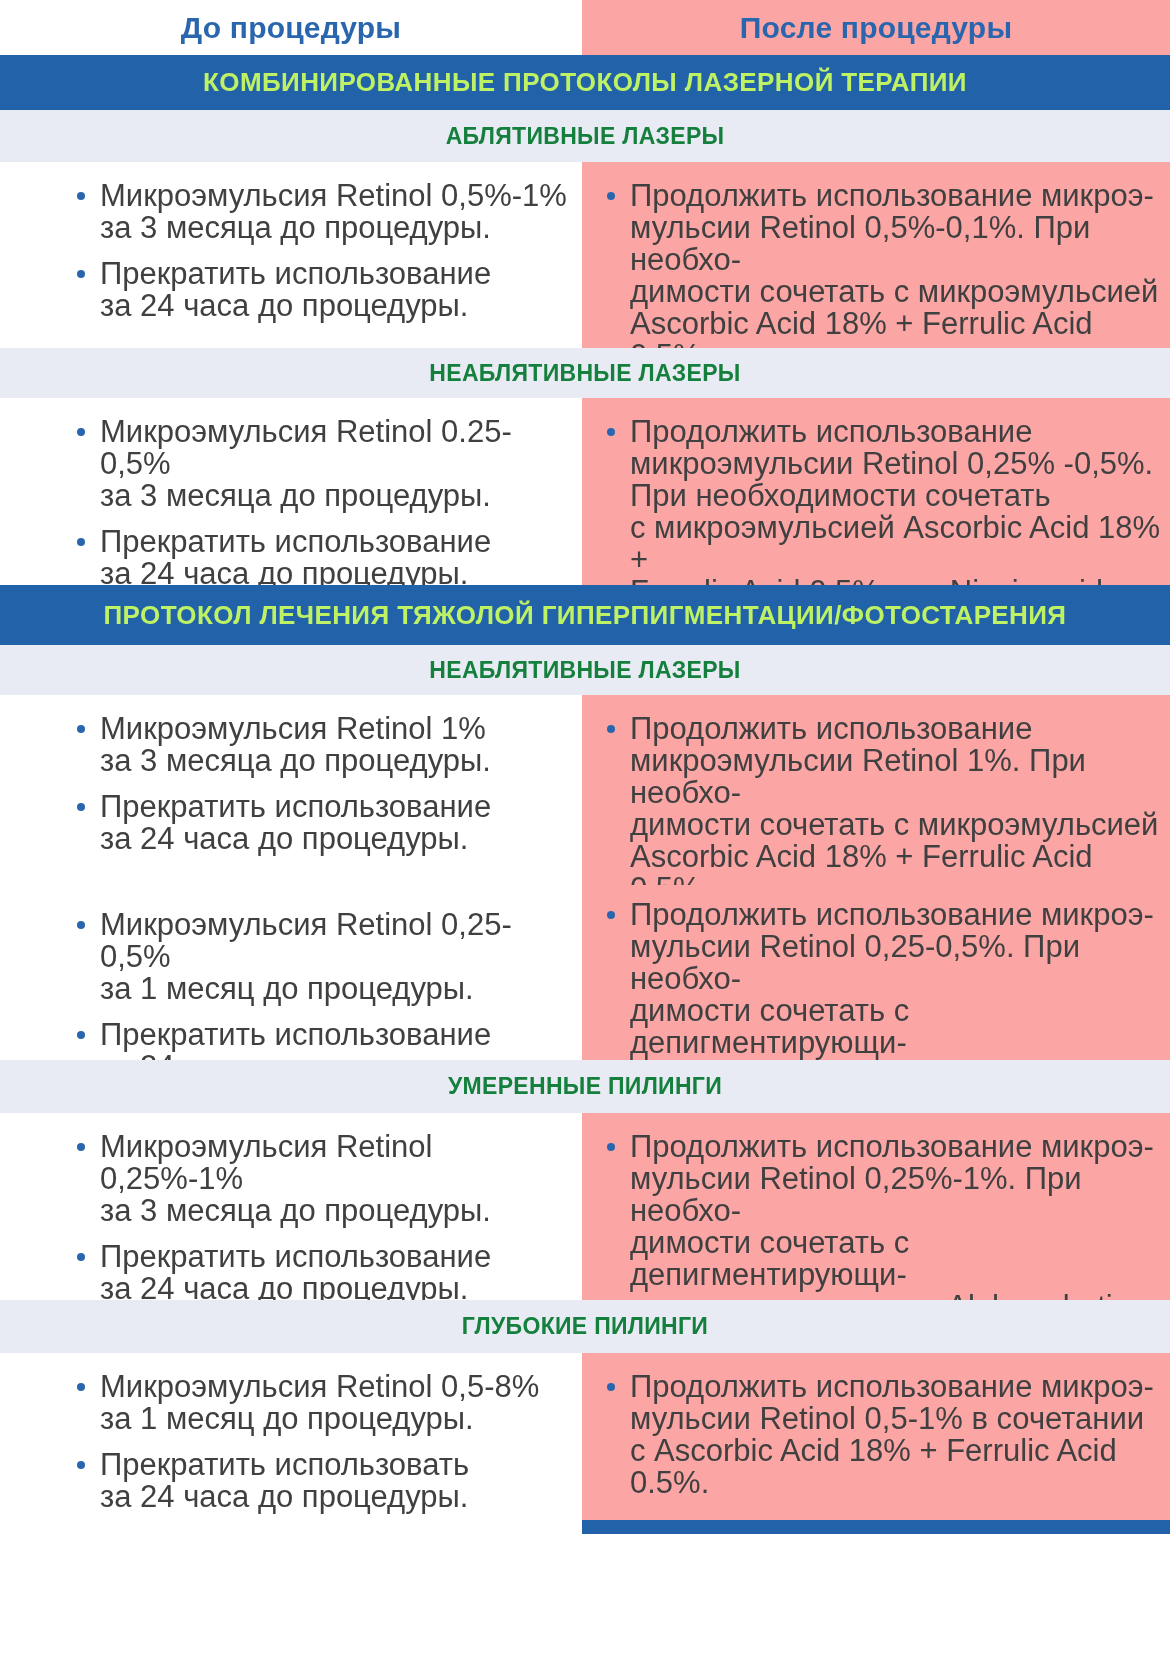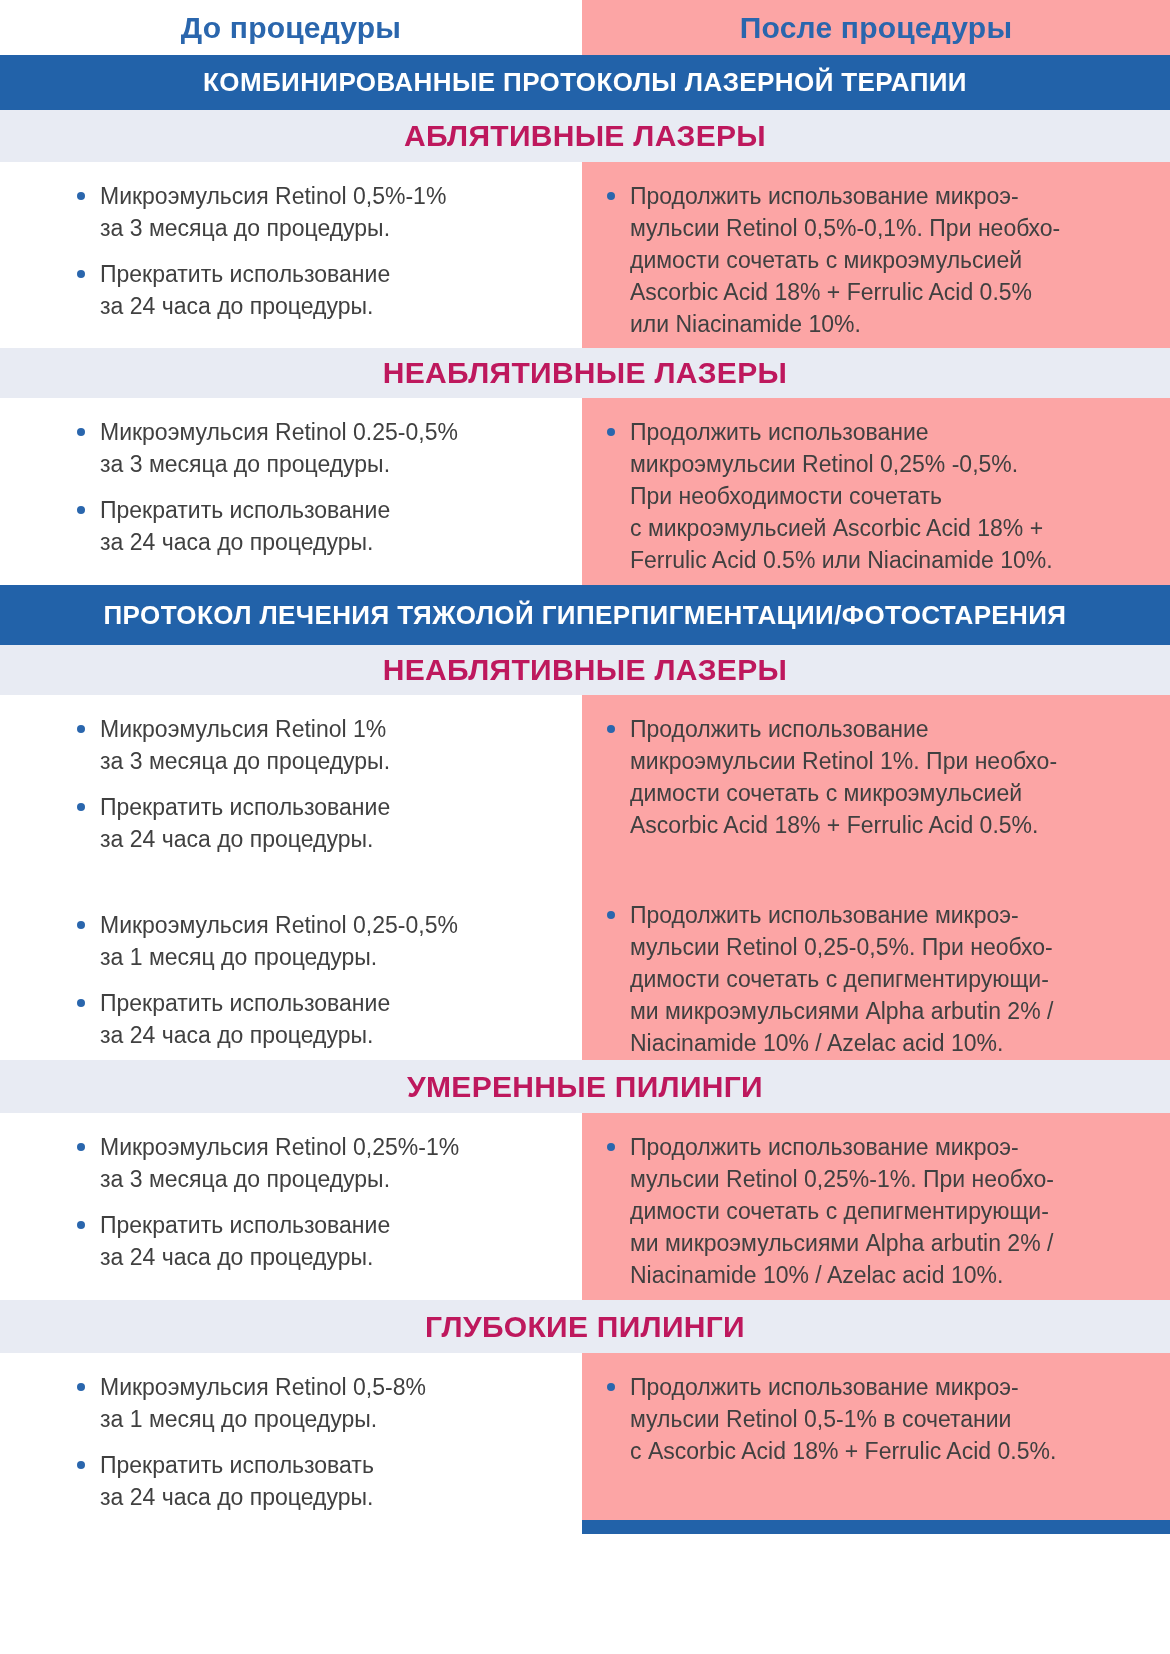--- a/index.html
+++ b/index.html
@@ -10,42 +10,42 @@
   }
   .row{display:flex;width:100%;}
   .col-left{width:582px;background:#ffffff;box-sizing:border-box;}
   .col-right{width:588px;background:#fca5a5;box-sizing:border-box;}
   .header-row{height:55px;}
   .header-cell{display:flex;align-items:center;justify-content:center;}
   .header-cell span{
     color:#2a66ad;font-weight:bold;font-size:30px;letter-spacing:0.2px;
   }
   .banner{
-    width:100%;background:#2262a9;color:#ffffff;
+    width:100%;background:#2262a9;color:#bef264;
     display:flex;align-items:center;justify-content:center;
     box-sizing:border-box;
   }
   .banner span{
     font-weight:bold;font-size:26px;letter-spacing:0.4px;text-align:center;
   }
   .band{
     width:100%;background:#e8ebf3;
     display:flex;align-items:center;justify-content:center;
     box-sizing:border-box;
   }
   .band span{
-    color:#be185d;font-weight:bold;font-size:30px;letter-spacing:0.3px;
+    color:#15803d;font-weight:bold;font-size:23px;letter-spacing:0.3px;
   }
   .content-row{overflow:hidden;}
   .content-row .col-left{padding:18px 0 0 75px;}
   .content-row .col-right{padding:18px 0 0 23px;}
   ul.list{list-style:none;margin:0;padding:0;}
   ul.list li{
     position:relative;padding-left:25px;margin:0 0 14px 0;
-    font-size:23px;line-height:32px;color:#404040;
+    font-size:31px;line-height:32px;color:#404040;
   }
   ul.list li::before{
     content:"";position:absolute;left:2px;top:12px;
     width:8px;height:8px;border-radius:50%;background:#2a66ad;
   }
   ul.list li span{white-space:pre-line;}
   .bottom-row{height:14px;}
   .bottom-blue{background:#2262a9;}
 </style>
 </head>

